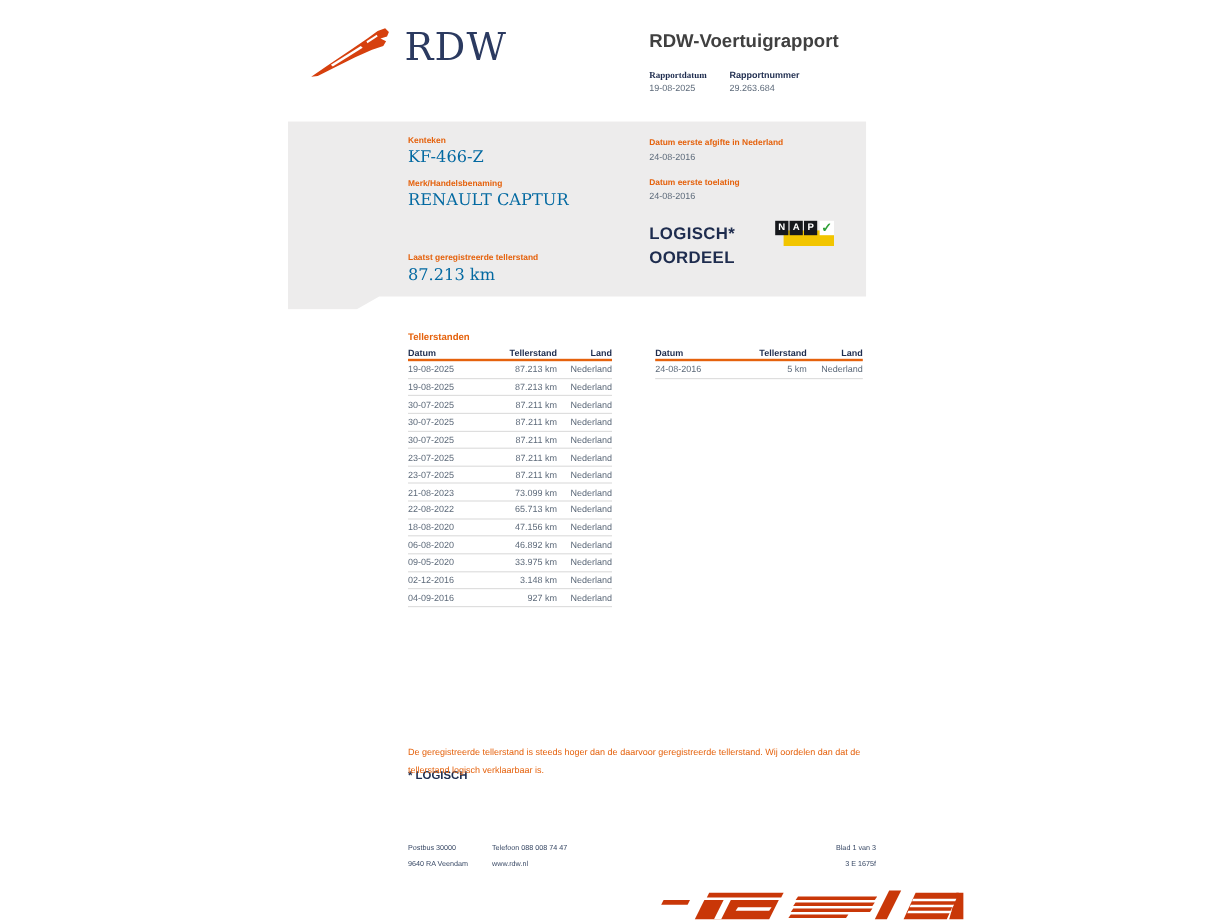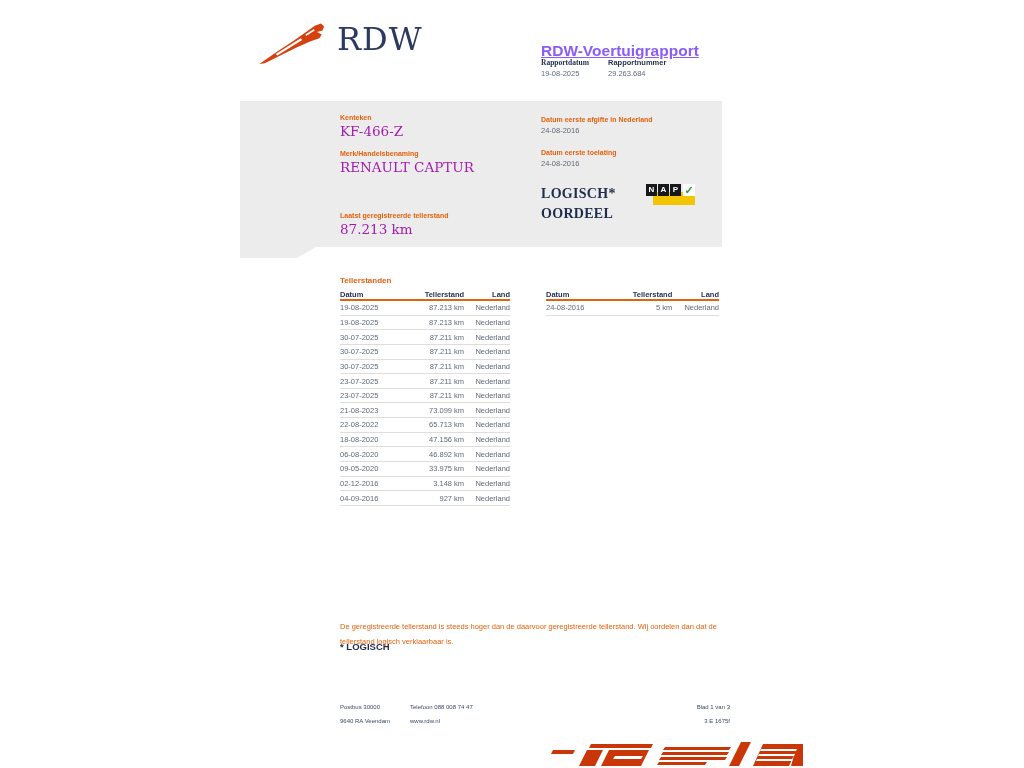--- a/index.html
+++ b/index.html
@@ -3,29 +3,29 @@
 <meta charset="utf-8">
 <style>
   * { margin:0; padding:0; box-sizing:border-box; }
   html,body { width:1024px; height:768px; background:#ffffff; overflow:hidden; }
   body { font-family:"Liberation Sans", sans-serif; position:relative; }
   .abs { position:absolute; }
 
   
   .wordmark { left:337px; top:20px; font-family:"DejaVu Serif", serif; font-size:32px;
               font-weight:500; color:#2b3a60; letter-spacing:1px; }
-  .doc-title { left:541px; top:42px; font-size:15.5px; font-weight:bold; color:#8b5cf6;text-decoration:underline; }
+  .doc-title { left:541px; top:26px; font-size:15.5px; font-weight:bold; color:#404040; }
   .meta-label { font-size:7.5px; font-weight:bold; color:#1e2c4e; }
   .meta-value { font-size:7.5px; color:#5d6a7a; }
 
   
   .panel { left:240px; top:101px; width:482px; height:157px; background:#edecec;
            clip-path:polygon(0 0, 100% 0, 100% 146px, 76px 146px, 57px 157px, 0 157px); }
   .fld-label { font-size:7px; font-weight:bold; color:#e5620d; }
-  .fld-serif { font-family:"DejaVu Serif", serif; font-size:13.5px; color:#a21caf;text-align:right; }
+  .fld-serif { font-family:"DejaVu Serif", serif; font-size:13.5px; color:#0369a1;text-align:right; }
   .fld-small { font-size:7.5px; color:#5d6a7a; }
   .oordeel { font-size:14px; font-weight:bold; color:#1e2c4e; line-height:20px; letter-spacing:.3px; }
 
   
   .nap { left:406px; top:83px; width:54px; height:26px; }
   .nap-yellow { position:absolute; left:7px; top:8px; width:42px; height:13px; background:#f2c500; }
   .nap-sq { position:absolute; top:0; width:11px; height:12px; background:#16181c; color:#fff;
             font-size:8px; font-weight:bold; text-align:center; line-height:12px; }
   .nap-check { position:absolute; top:0; left:37px; width:12px; height:12px; background:#ffffff;
                color:#2fa037; font-size:11px; font-weight:bold; text-align:center; line-height:12px; }
@@ -78,21 +78,21 @@
   <div class="abs fld-label" style="left:100px; top:49px;">Merk/Handelsbenaming</div>
   <div class="abs fld-serif" style="left:100px; top:58px;">RENAULT CAPTUR</div>
   <div class="abs fld-label" style="left:100px; top:111px;">Laatst geregistreerde tellerstand</div>
   <div class="abs fld-serif" style="left:100px; top:120px;">87.213 km</div>
 
   <div class="abs fld-label" style="left:301px; top:15px;">Datum eerste afgifte in Nederland</div>
   <div class="abs fld-small" style="left:301px; top:25px;">24-08-2016</div>
   <div class="abs fld-label" style="left:301px; top:48px;">Datum eerste toelating</div>
   <div class="abs fld-small" style="left:301px; top:58px;">24-08-2016</div>
 
-  <div class="abs oordeel" style="left:301px; top:83px;font-family:Liberation Serif, serif;">
+  <div class="abs oordeel" style="left:301px; top:83px;">
     <div>LOGISCH*</div>
     <div>OORDEEL</div>
   </div>
 
   <div class="abs nap">
     <div class="nap-yellow"></div>
     <div class="nap-sq" style="left:0px;">N</div>
     <div class="nap-sq" style="left:12px;">A</div>
     <div class="nap-sq" style="left:24px;">P</div>
     <div class="nap-check">✓</div>

